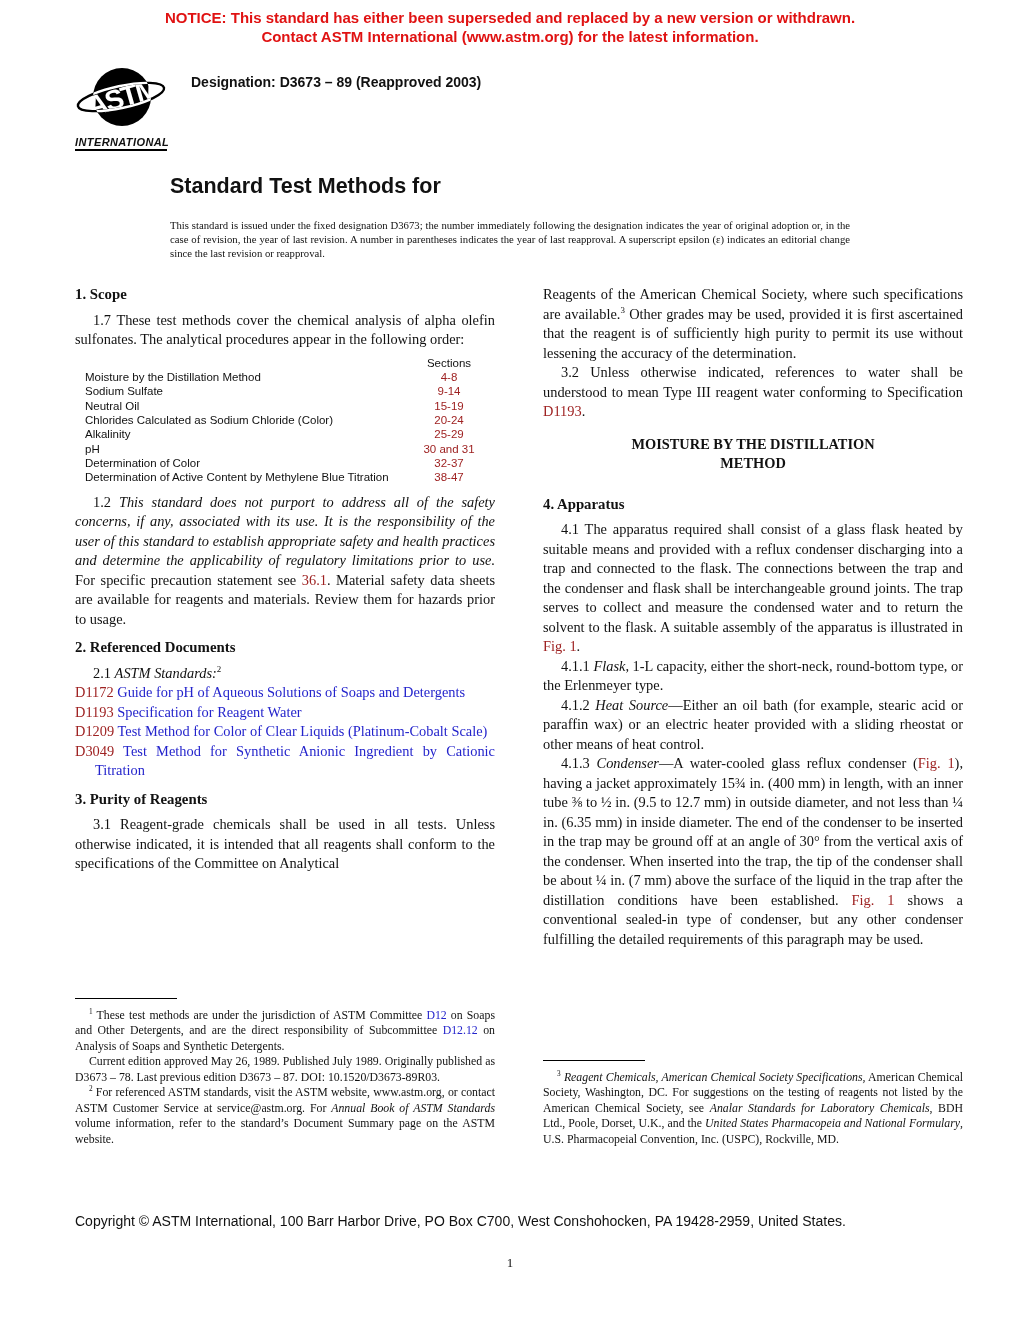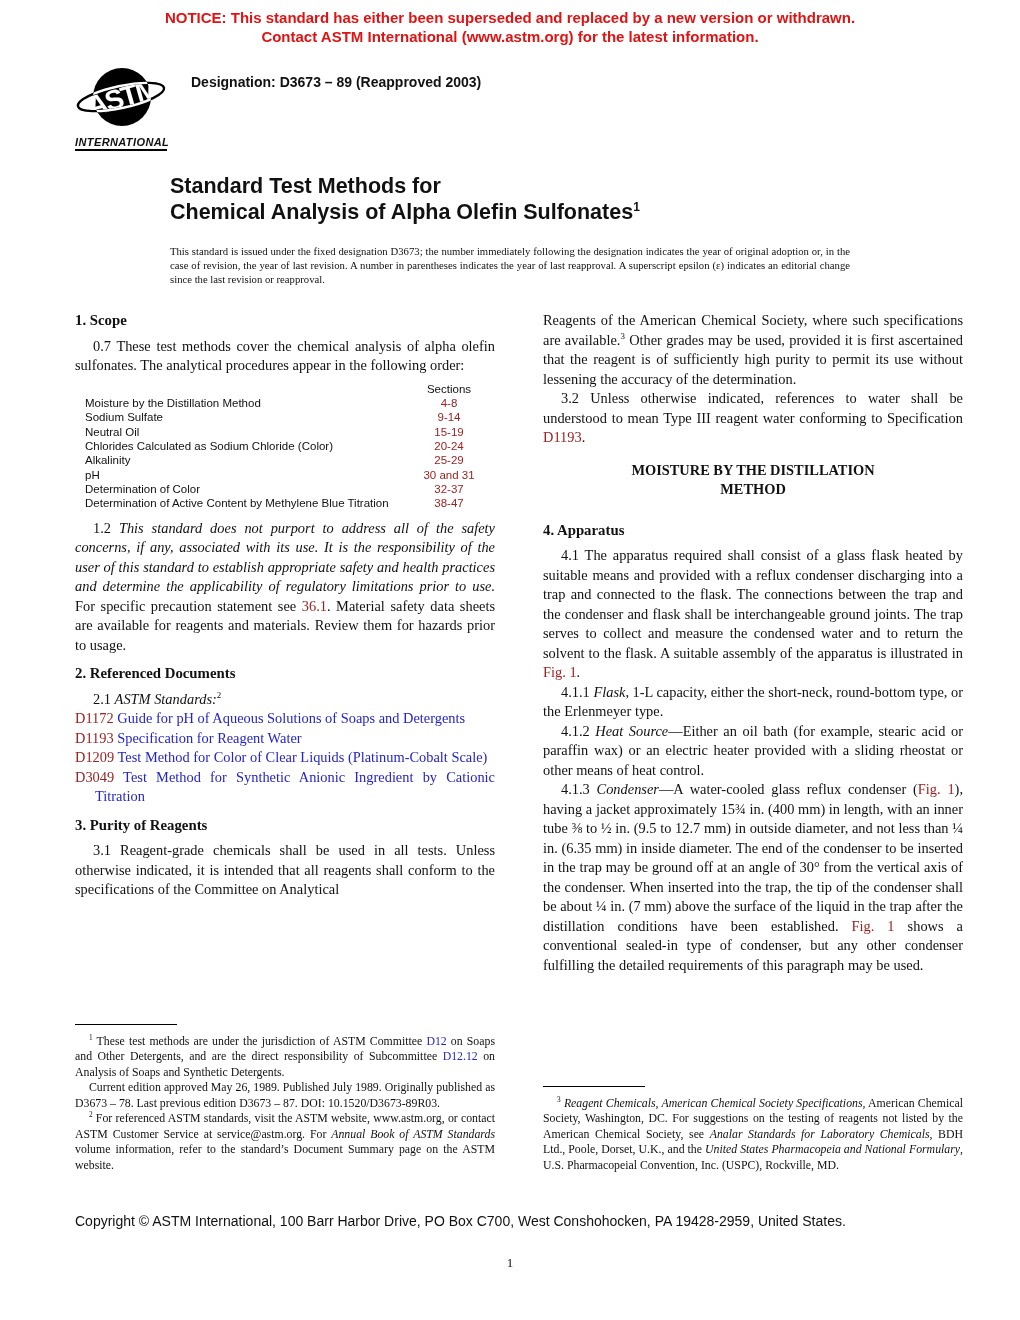--- a/index.html
+++ b/index.html
@@ -145,30 +145,29 @@
           <ellipse cx="46" cy="31" rx="44" ry="11" fill="none" stroke="#fff" stroke-width="2.4" transform="rotate(-12 46 31)"></ellipse>
         </g>
       </svg>
       <div class="logo-sub">INTERNATIONAL</div>
     </div>
     <div class="designation">Designation: D3673 – 89 (Reapproved 2003)</div>
   </div>
 
   <div class="title-block">
     <div>Standard Test Methods for</div>
-    <div><span>Chemical Analysis of Alpha Olefin Sulfonates</span><span class="title-sup">1</span></div>
   </div>
 
   <div class="issue">This standard is issued under the fixed designation D3673; the number immediately following the designation indicates the year of original adoption or, in the case of revision, the year of last revision. A number in parentheses indicates the year of last reapproval. A superscript epsilon (ε) indicates an editorial change since the last revision or reapproval.</div>
 
   <div class="columns">
 
     <div class="col">
       <div class="shead first">1.  Scope</div>
-      <div class="para"><span>0.7  These test methods cover the chemical analysis of alpha olefin sulfonates. The analytical procedures appear in the following order:</span></div>
+      <div class="para"><span>1.7  These test methods cover the chemical analysis of alpha olefin sulfonates. The analytical procedures appear in the following order:</span></div>
 
       <div class="toc">
         <div class="trow thead">
           <span class="tlabel"></span>
           <span class="tnum">Sections</span>
         </div>
         <div class="trow">
             <span class="tlabel">Moisture by the Distillation Method</span>
             <span class="tnum">4-8</span>
           </div>

